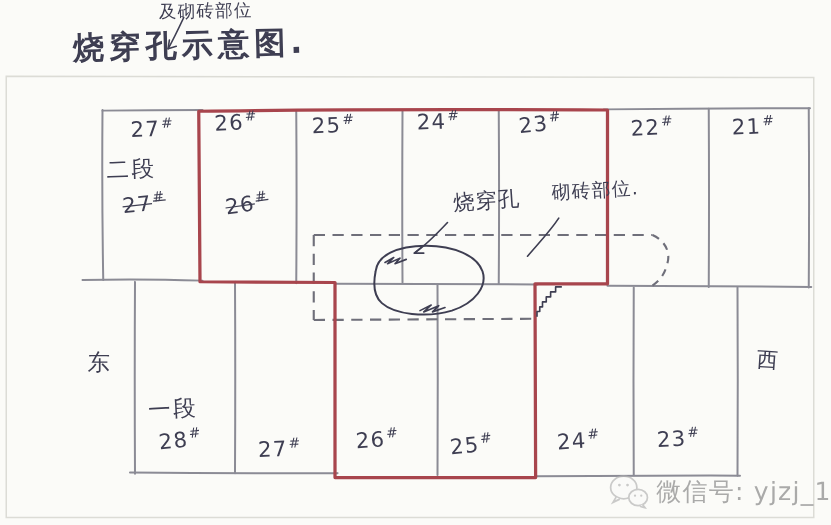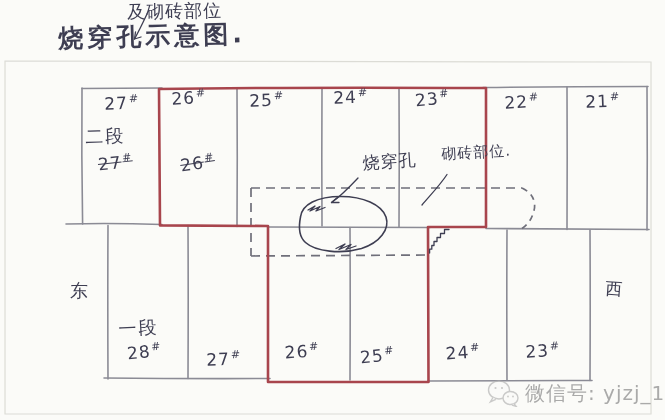--- a/index.html
+++ b/index.html
@@ -23,21 +23,21 @@
   .s-red{stroke:var(--highlight-red);stroke-width:2.6;fill:none;stroke-linejoin:round;stroke-linecap:round;}
   .s-ink{stroke:var(--ink);stroke-width:1.6;fill:none;stroke-linecap:round;stroke-linejoin:round;}
   .s-ink-thin{stroke:var(--ink);stroke-width:1.3;fill:none;stroke-linecap:round;stroke-linejoin:round;}
   .hand{
     position:absolute;color:var(--ink);white-space:nowrap;line-height:1.05;
     transform-origin:left top;
   }
   .num{font-size:17px;letter-spacing:1px;}
   .num sup{font-size:11px;margin-left:1px;}
   .title{font-size:25px;letter-spacing:4px;font-weight:bold;}
-  .anno{font-size:18px;letter-spacing:1px;}
+  .anno{font-size:14px;letter-spacing:1px;}
   .small{font-size:15px;letter-spacing:1px;}
   .mid{font-size:17px;letter-spacing:1px;}
   .sect{font-size:18px;letter-spacing:2px;}
   .strike{text-decoration:line-through;}
   .watermark{
     position:absolute;left:487px;top:379px;display:flex;align-items:center;gap:6px;
     color:var(--watermark-gray);font-size:20px;letter-spacing:1px;opacity:.85;
     font-family:"DejaVu Sans",sans-serif;white-space:nowrap;
   }
   .wx-icon{flex:0 0 auto;}

